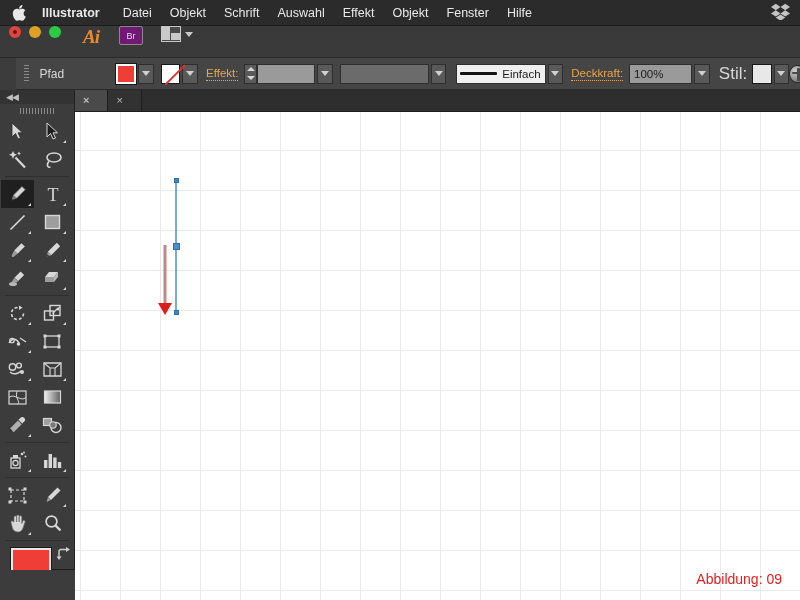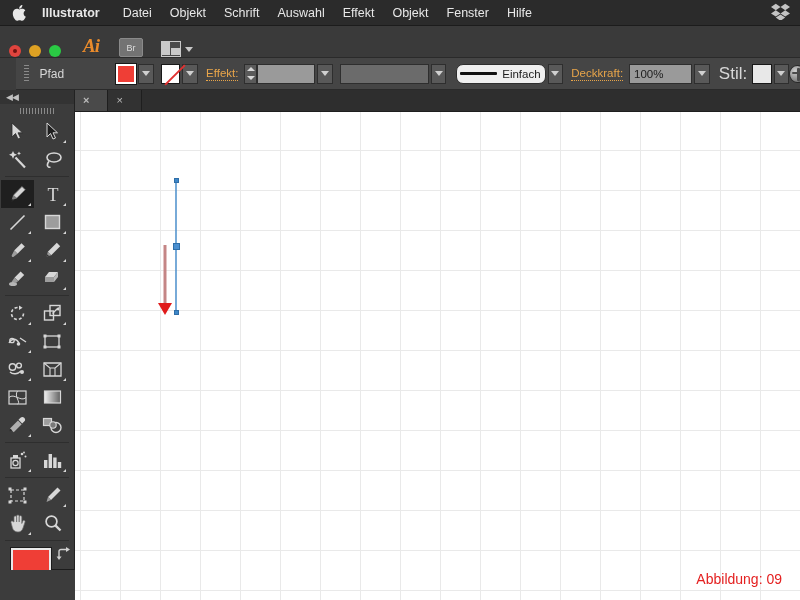--- a/index.html
+++ b/index.html
@@ -32,39 +32,39 @@
   #menubar-right {
     position: absolute; right: 10px; top: 0; height: 26px;
     display: flex; align-items: center;
   }
 
   
   #appbar {
     position: absolute; left: 0; top: 26px; width: 800px; height: 32px;
     background: #3a3a3a;
     border-bottom: 1px solid #2a2a2a;
-    display: flex; align-items: flex-end;
+    display: flex; align-items: flex-start;
   }
   #traffic { display: flex; align-items: center; margin-left: 9px; }
   .tl { width: 12px; height: 12px; border-radius: 50%; margin-right: 8px; position: relative; }
   .tl.red { background: #e0443e; }
   .tl.yellow { background: #dea123; }
   .tl.green { background: #2aca44; }
   .tl.red::after {
     content: ""; position: absolute; left: 4px; top: 4px;
     width: 4px; height: 4px; border-radius: 50%; background: #6e1210;
   }
   #ai-logo {
     margin-left: 14px; color: #ea8b2b; font-size: 19px;
     font-weight: bold; font-style: italic; letter-spacing: -1px;
     font-family: "Liberation Serif", serif;
   }
   #br-button {
     margin-left: 20px; width: 24px; height: 19px;
-    background: #737373; border: 1px solid #8a8a8a; border-radius: 2px;
+    background: #701a75; border: 1px solid #8a8a8a; border-radius: 2px;
     color: #ddd; font-size: 9px; display: flex;
     align-items: center; justify-content: center;
   }
   #arrange-button {
     margin-left: 18px; display: flex; align-items: center;
   }
   .arr-grid {
     width: 20px; height: 16px; border: 1.5px solid #c9c9c9; position: relative;
     background: #4a4a4a;
   }
@@ -129,21 +129,21 @@
   }
   .sp-up { width: 0; height: 0; border-left: 4px solid transparent; border-right: 4px solid transparent; border-bottom: 4px solid #d8d8d8; }
   .sp-dn { width: 0; height: 0; border-left: 4px solid transparent; border-right: 4px solid transparent; border-top: 4px solid #d8d8d8; }
   .combo {
     height: 20px; background: #9a9a9a; border: 1px solid #2e2e2e;
     display: flex; align-items: center; color: #1c1c1c; font-size: 11.5px;
     padding: 0 4px;
   }
   .combo.dark { background: #6b6b6b; color: #ddd; }
   .combo.white { background: #efefef; }
-  #profile-combo { width: 90px; justify-content: flex-start; padding-left: 3px; border-radius: 7px; }
+  #profile-combo { width: 90px; justify-content: flex-start; padding-left: 3px; }
   .stroke-preview {
     width: 46px; height: 3px; background: #111; margin-right: 5px; border-radius: 1px;
   }
   #globe-icon {
     width: 18px; height: 18px; border-radius: 50%;
     background: radial-gradient(circle at 35% 32%, #cfcfcf 0%, #8f8f8f 55%, #5e5e5e 100%);
     margin-left: auto; margin-right: 10px; position: relative;
     border: 1px solid #2a2a2a;
   }
   #globe-icon::before {

